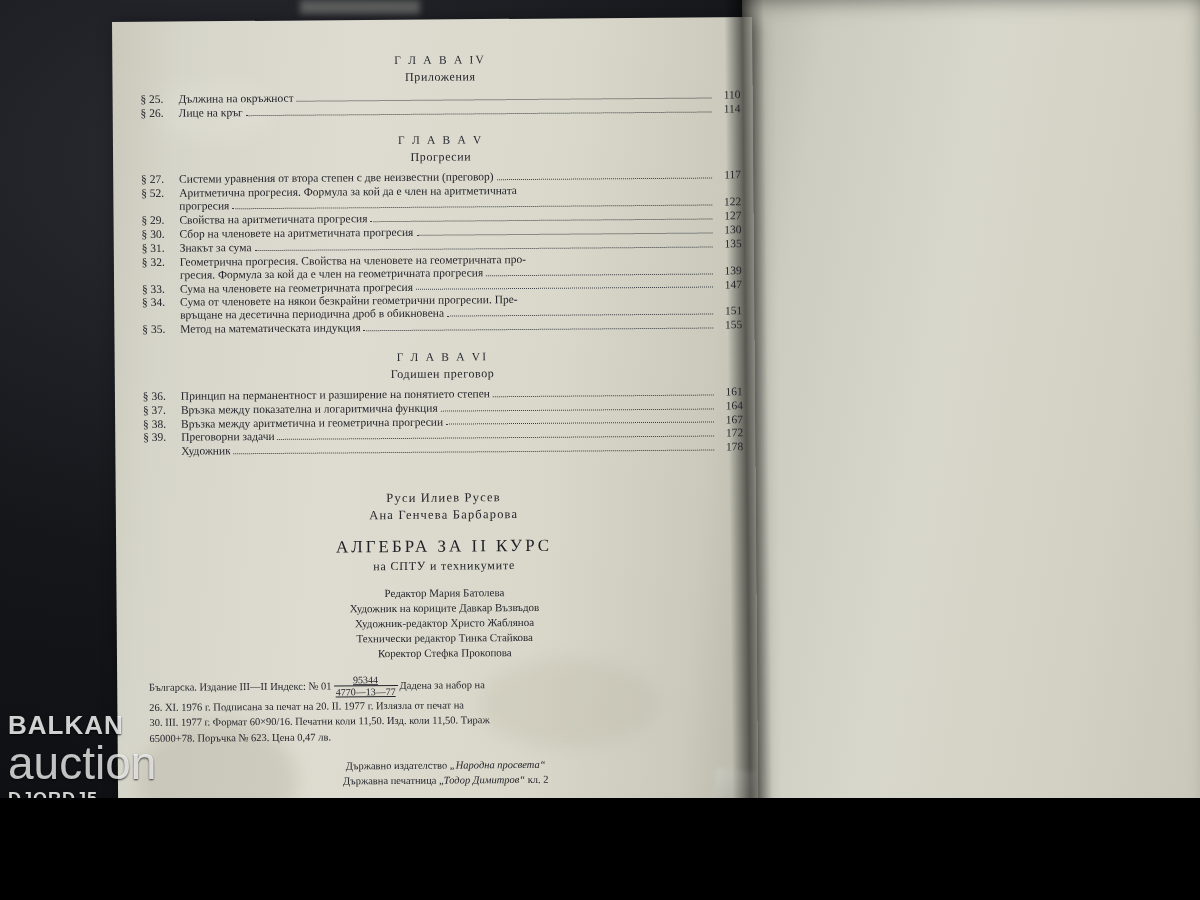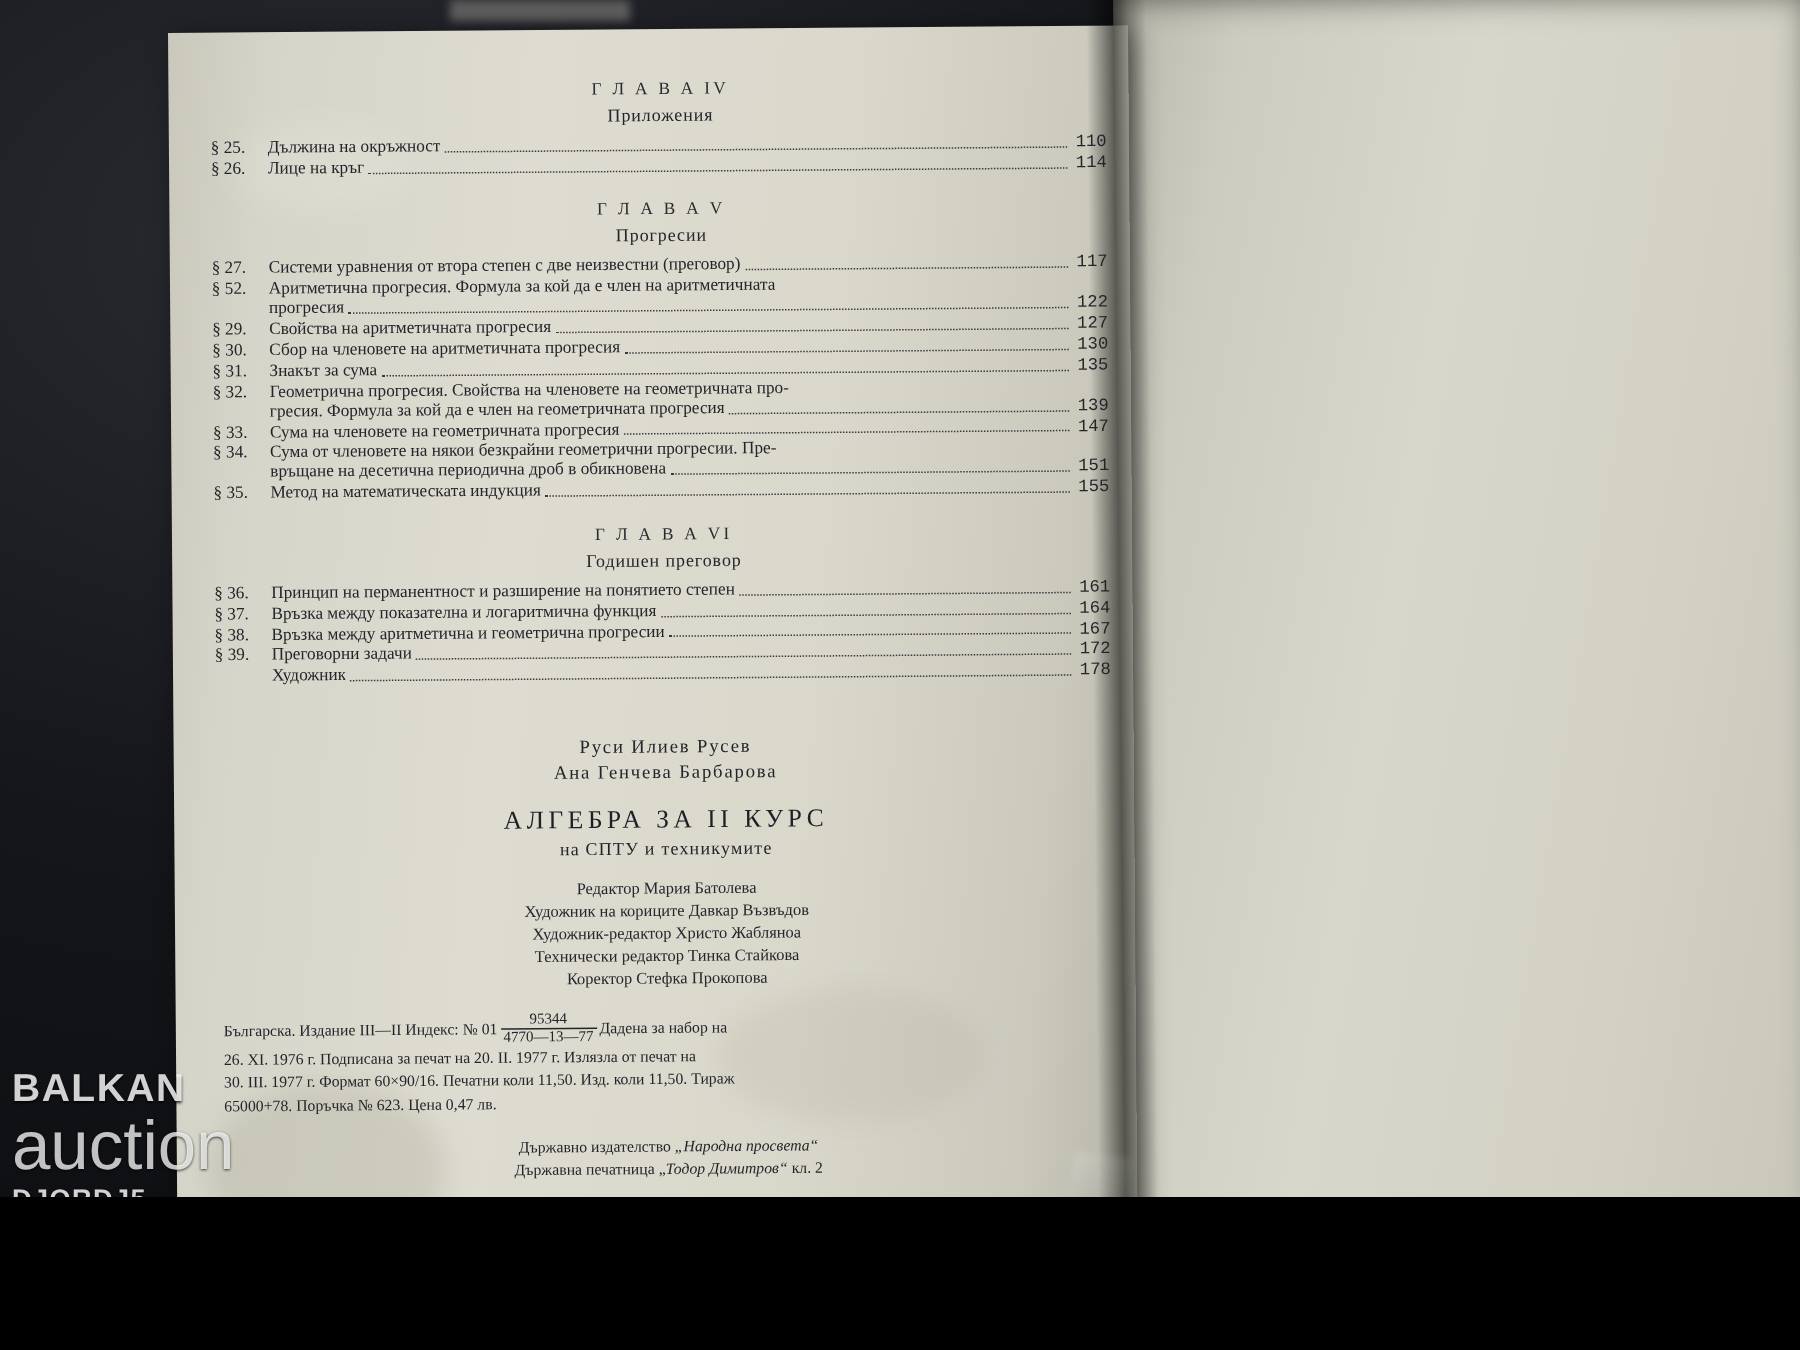--- a/index.html
+++ b/index.html
@@ -124,23 +124,22 @@
   }
   .dots {
     flex: 1 1 auto;
     border-bottom: 1px dotted #3a3b40;
     margin: 0 3px 3.5px 3px;
     height: 1px;
     min-width: 6px;
   }
   .pg {
     flex: 0 0 26px;
-    text-align: center;
+    text-align: right;
     white-space: nowrap;
-    font-family: Liberation Mono, monospace;
   }
   li.toc-row.cont {
     margin-top: -1px;
   }
   li.toc-row.cont .sec { visibility: hidden; }
 
   
   #colophon {
     margin-top: 34px;
     text-align: center;
@@ -180,20 +179,21 @@
   }
   .frac {
     display: inline-block;
     vertical-align: middle;
     text-align: center;
     line-height: 11px;
     font-size: 10px;
     margin: 0 2px;
     position: relative;
     top: -1px;
+    text-decoration: underline;
   }
   .frac .num { display: block; padding: 0 2px; }
   .frac .den { display: block; border-top: 1px solid #24252b; padding: 0 2px; }
 
   #publisher {
     margin-top: 14px;
     text-align: center;
     font-size: 10.5px;
     line-height: 15px;
     color: #24252b;

